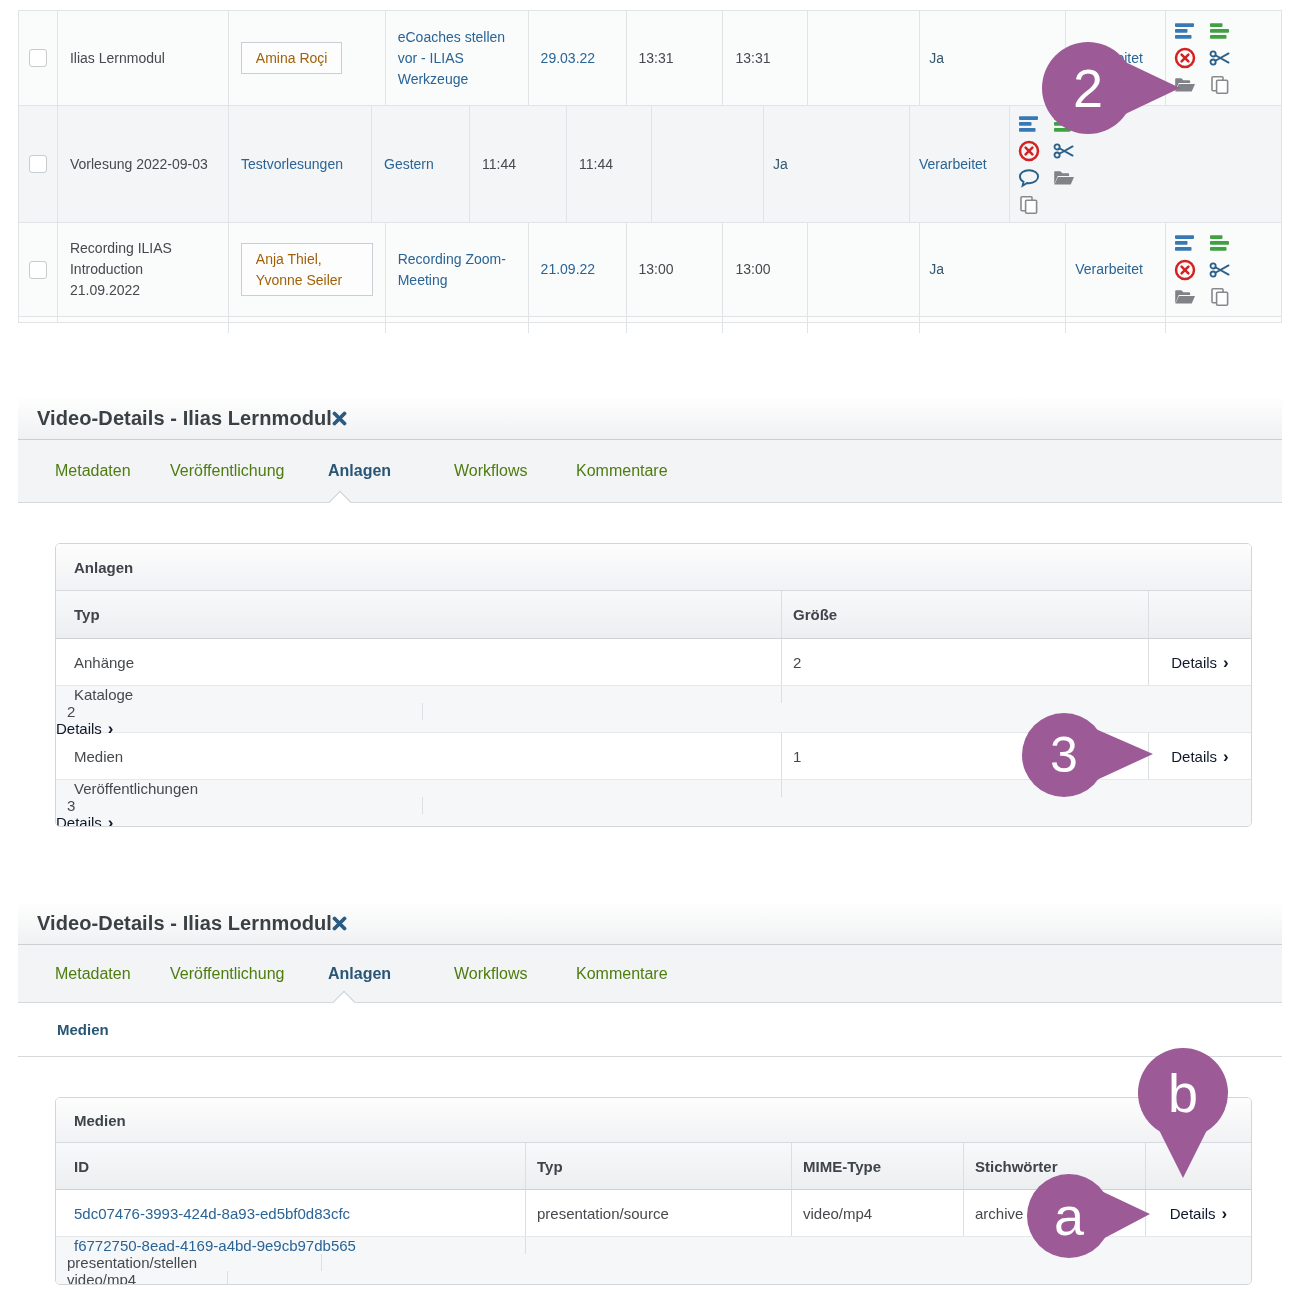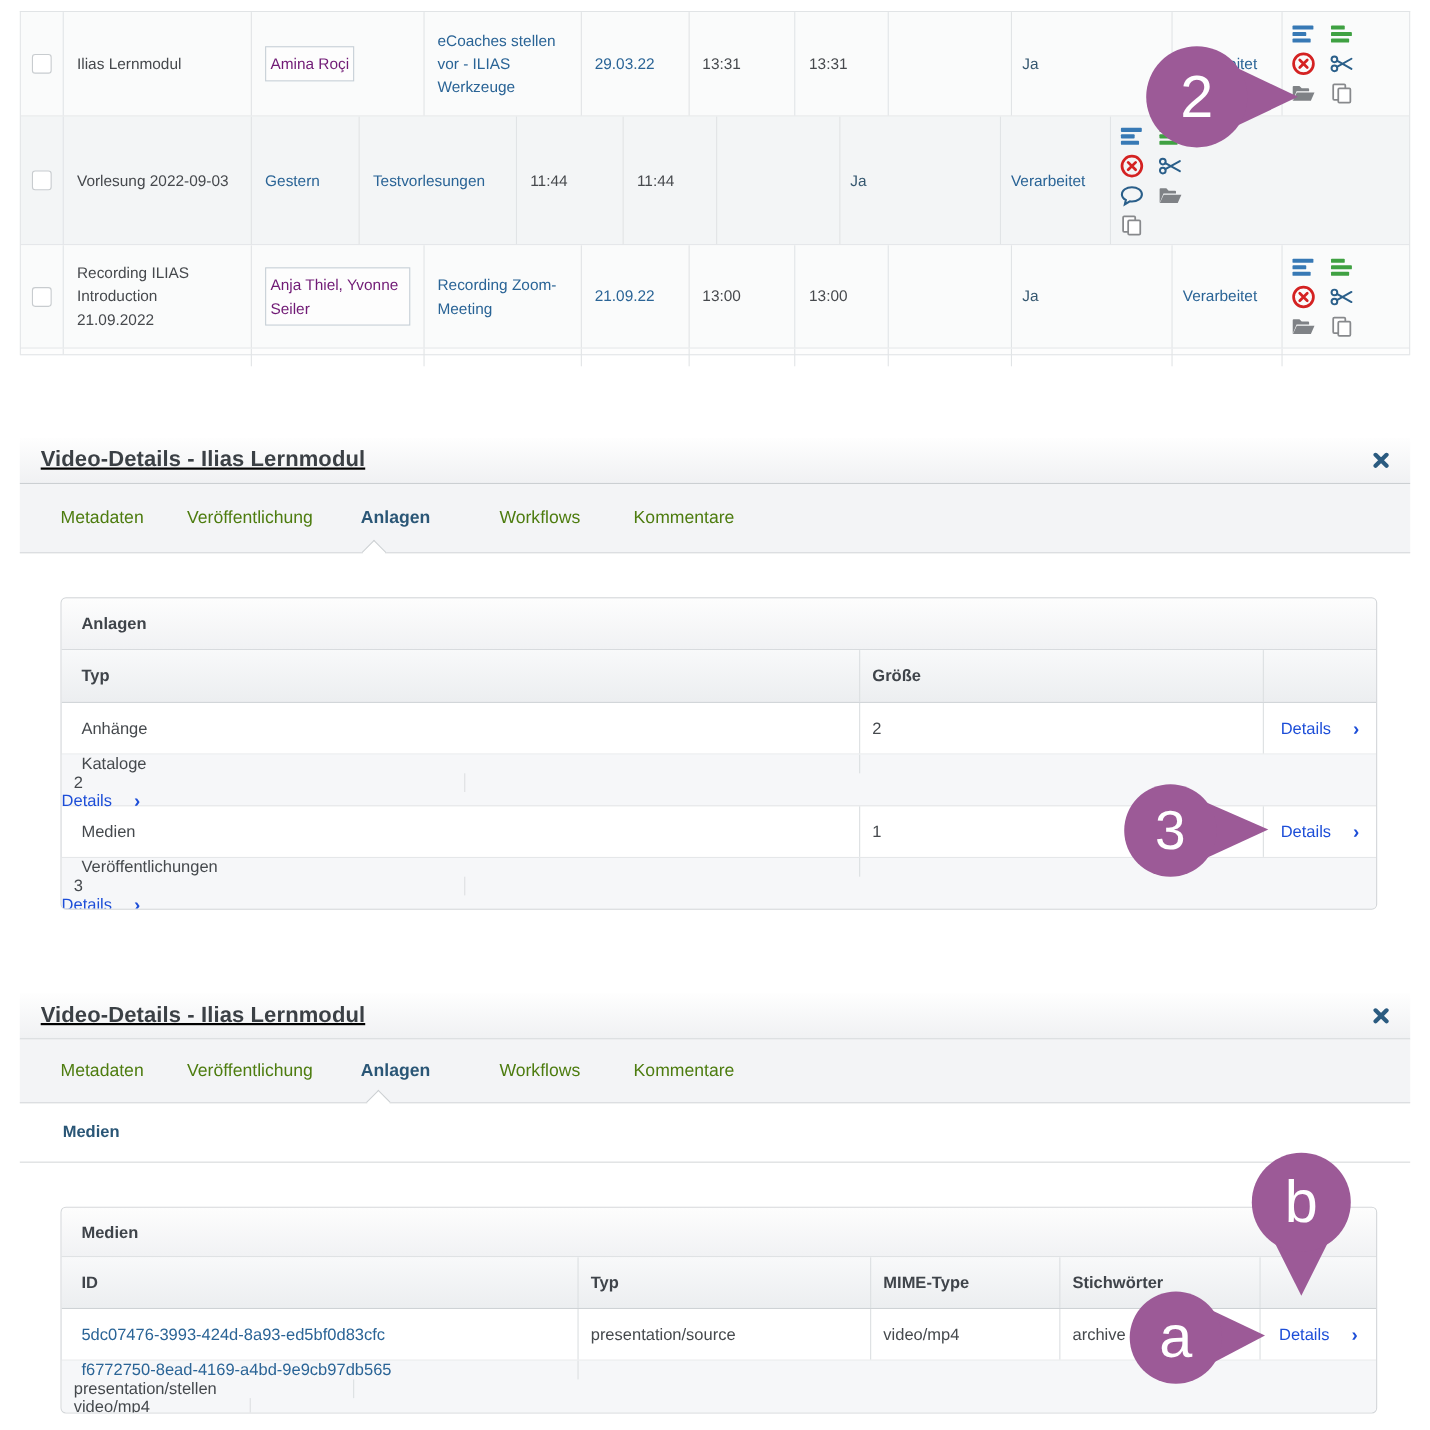--- a/index.html
+++ b/index.html
@@ -16,30 +16,30 @@
   .vc{border-right:1px solid #e1e4e6;box-sizing:border-box;display:flex;align-items:center;
       padding:8px 12px;font-size:14px;color:#46494d;line-height:1.5;}
   .vc:last-child{border-right:none;}
   .c-check{width:39px;justify-content:center;padding:0;}
   .c-title{width:171px}.c-pres{width:157px}.c-series{width:143px}.c-date{width:98px}
   .c-t1{width:97px}.c-t2{width:85px}.c-loc{width:112px}.c-ja{width:146px;padding-left:9px}
   .c-status{width:100px;padding-left:9px}.c-actions{width:115px;padding:6px 0 6px 8px;}
   .checkbox{width:16px;height:16px;border:1px solid #c8cccf;border-radius:3px;background:#fff;display:inline-block;}
   .link{color:#2a6496;text-decoration:none;cursor:pointer;}
   .ja{color:#35576f;}
-  .chip{border:1px solid #c6cfd6;border-radius:0;padding:5px 4px;color:#701a75;
+  .chip{border:1px solid #c6cfd6;border-radius:0;padding:5px 14px;color:#a16207;
         background:rgba(255,255,255,.55);display:inline-block;line-height:1.45;}
   .actions{display:grid;grid-template-columns:24px 24px;column-gap:11px;row-gap:5px;}
   .aicon{width:22px;height:22px;display:block;cursor:pointer;}
 
   
   .panel{position:absolute;left:18px;width:1264px;}
   #panel1{top:398px;} #panel2{top:903px;}
   .phead{height:41px;background:linear-gradient(#fefefe,#f0f1f3);border-bottom:1px solid #cbcfd2;
-         display:flex;align-items:center;justify-content:space-between;padding:0 19px;text-decoration:underline;}
+         display:flex;align-items:center;padding:0 19px;}
   .ptitle{font-size:20px;font-weight:700;color:#3b4045;letter-spacing:.1px;}
   .pclose{width:15px;height:15px;cursor:pointer;display:block;}
   .tabs{position:relative;height:62px;background:#f3f4f6;border-bottom:1px solid #d6d9db;}
   #panel2 .tabs{height:57px;}
   .tab{position:absolute;top:50%;transform:translateY(-50%);font-size:16px;color:#4d7c0f;
        cursor:pointer;white-space:nowrap;}
   .tab.active{color:#2a5676;font-weight:700;}
   .tab.clip{width:125px;overflow:hidden;}
   .tp0{left:37px}.tp1{left:152px}.tp2{left:310px}.tp3{left:436px}.tp4{left:558px}
   .caret{position:absolute;bottom:-8px;width:15px;height:15px;background:#fff;
@@ -61,21 +61,21 @@
   .trow.td{border-bottom:1px solid #e5e7e9;}
   .trow.td.lastrow{border-bottom:none;}
   .trow.stripe{background:#f6f7f9;flex-direction:column;}
   .cell{box-sizing:border-box;border-right:1px solid #dcdfe2;display:flex;align-items:center;
         padding-left:11px;font-size:15px;color:#45494d;}
   .cell.first{padding-left:18px;}
   .cell.last{border-right:none;justify-content:center;padding-left:0;}
   .h46{height:46px}.h47{height:47px}
   .a-typ{width:726px}.a-size{width:367px}.a-det{flex:1}
   .m-id{width:470px}.m-typ{width:266px}.m-mime{width:172px}.m-key{width:182px}.m-det{flex:1}
-  .details-link{color:#1d4ed8;font-size:15px;display:inline-flex;align-items:center;gap:20px;cursor:pointer;}
+  .details-link{color:#0f172a;font-size:15px;display:inline-flex;align-items:center;gap:6px;cursor:pointer;}
   .chev{font-weight:700;font-size:17px;line-height:1;}
 
   
   .marker{position:absolute;z-index:50;pointer-events:none;}
   .marker svg{display:block;overflow:visible;}
   .mlabel{position:absolute;color:#fff;display:flex;align-items:center;justify-content:center;
           font-size:54px;font-weight:400;}
 </style>
 </head>
 <body>
@@ -177,25 +177,25 @@
       </div>
     </div>
 
     <div class="vrow r2">
       <div class="vc c-check">
           <span class="checkbox"></span>
         </div>
       <div class="vc c-title">
           <span>Vorlesung 2022-09-03</span>
         </div>
+      <div class="vc c-series">
+          <span class="link">Testvorlesungen</span>
+        </div>
       <div class="vc c-date">
           <span class="link">Gestern</span>
-        </div>
-      <div class="vc c-series">
-          <span class="link">Testvorlesungen</span>
         </div>
       <div class="vc c-t1">
           <span>11:44</span>
         </div>
       <div class="vc c-t2">
           <span>11:44</span>
         </div>
       <div class="vc c-loc">
           <span></span>
         </div>

